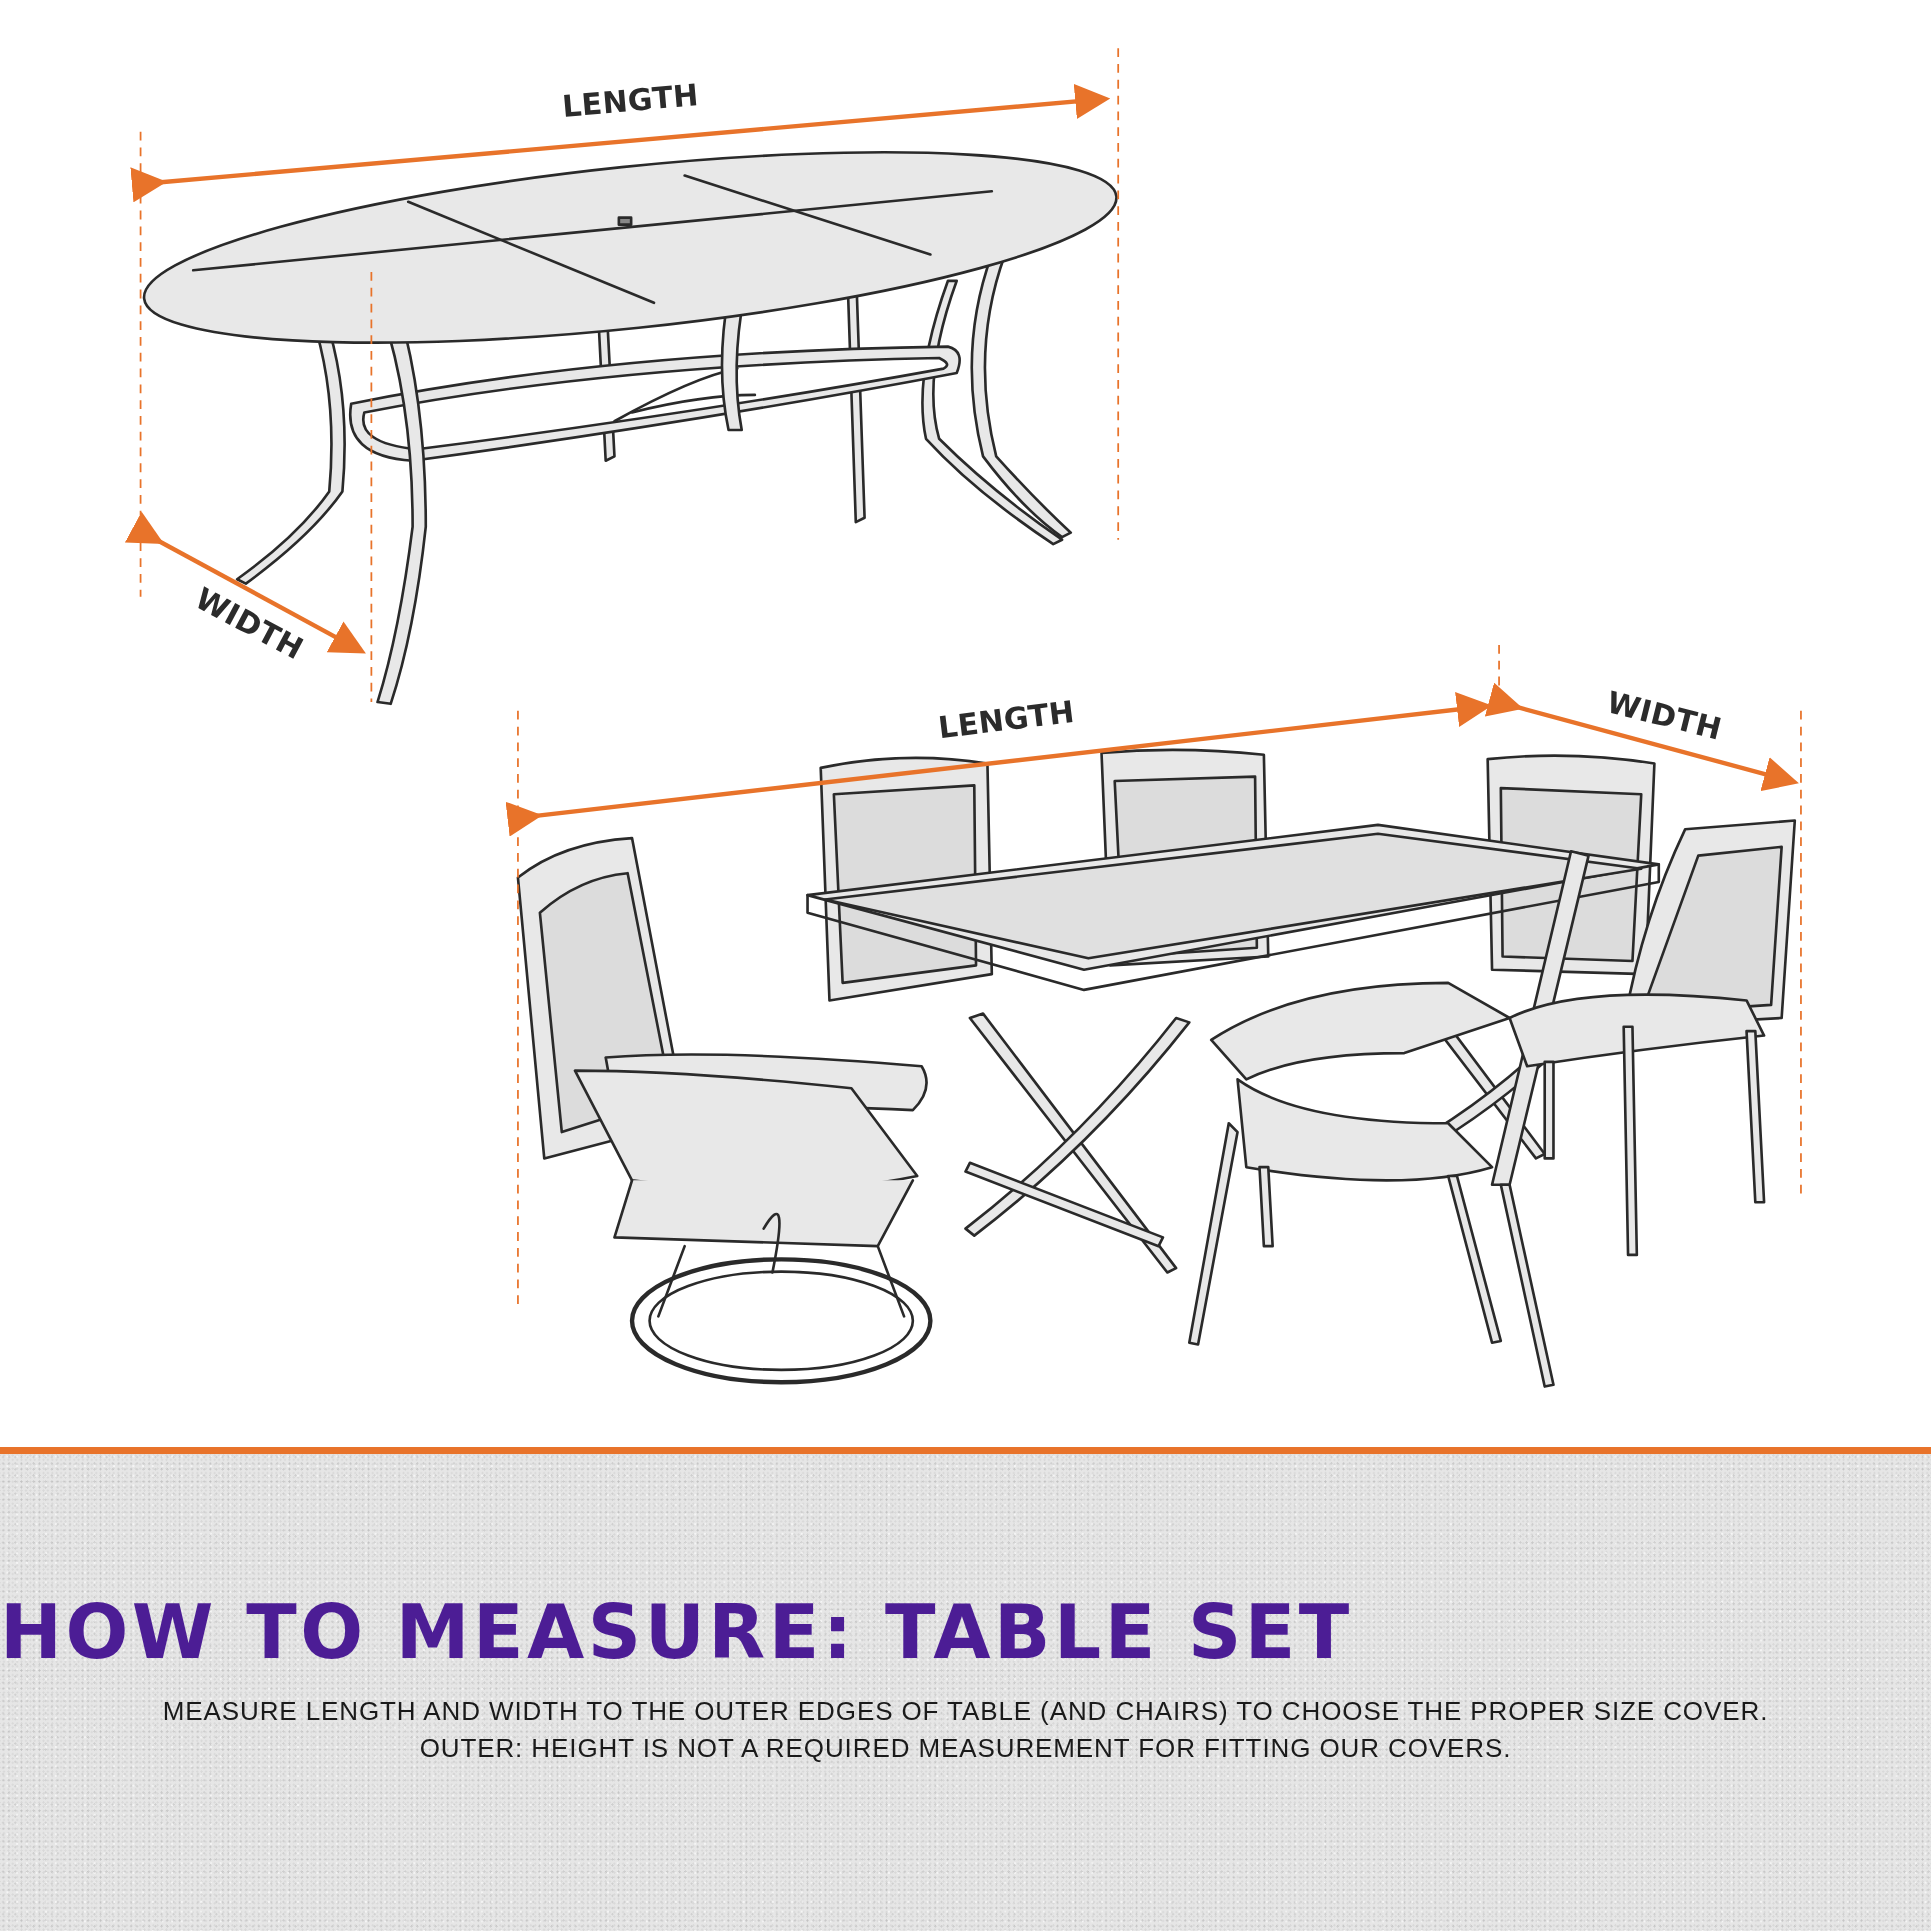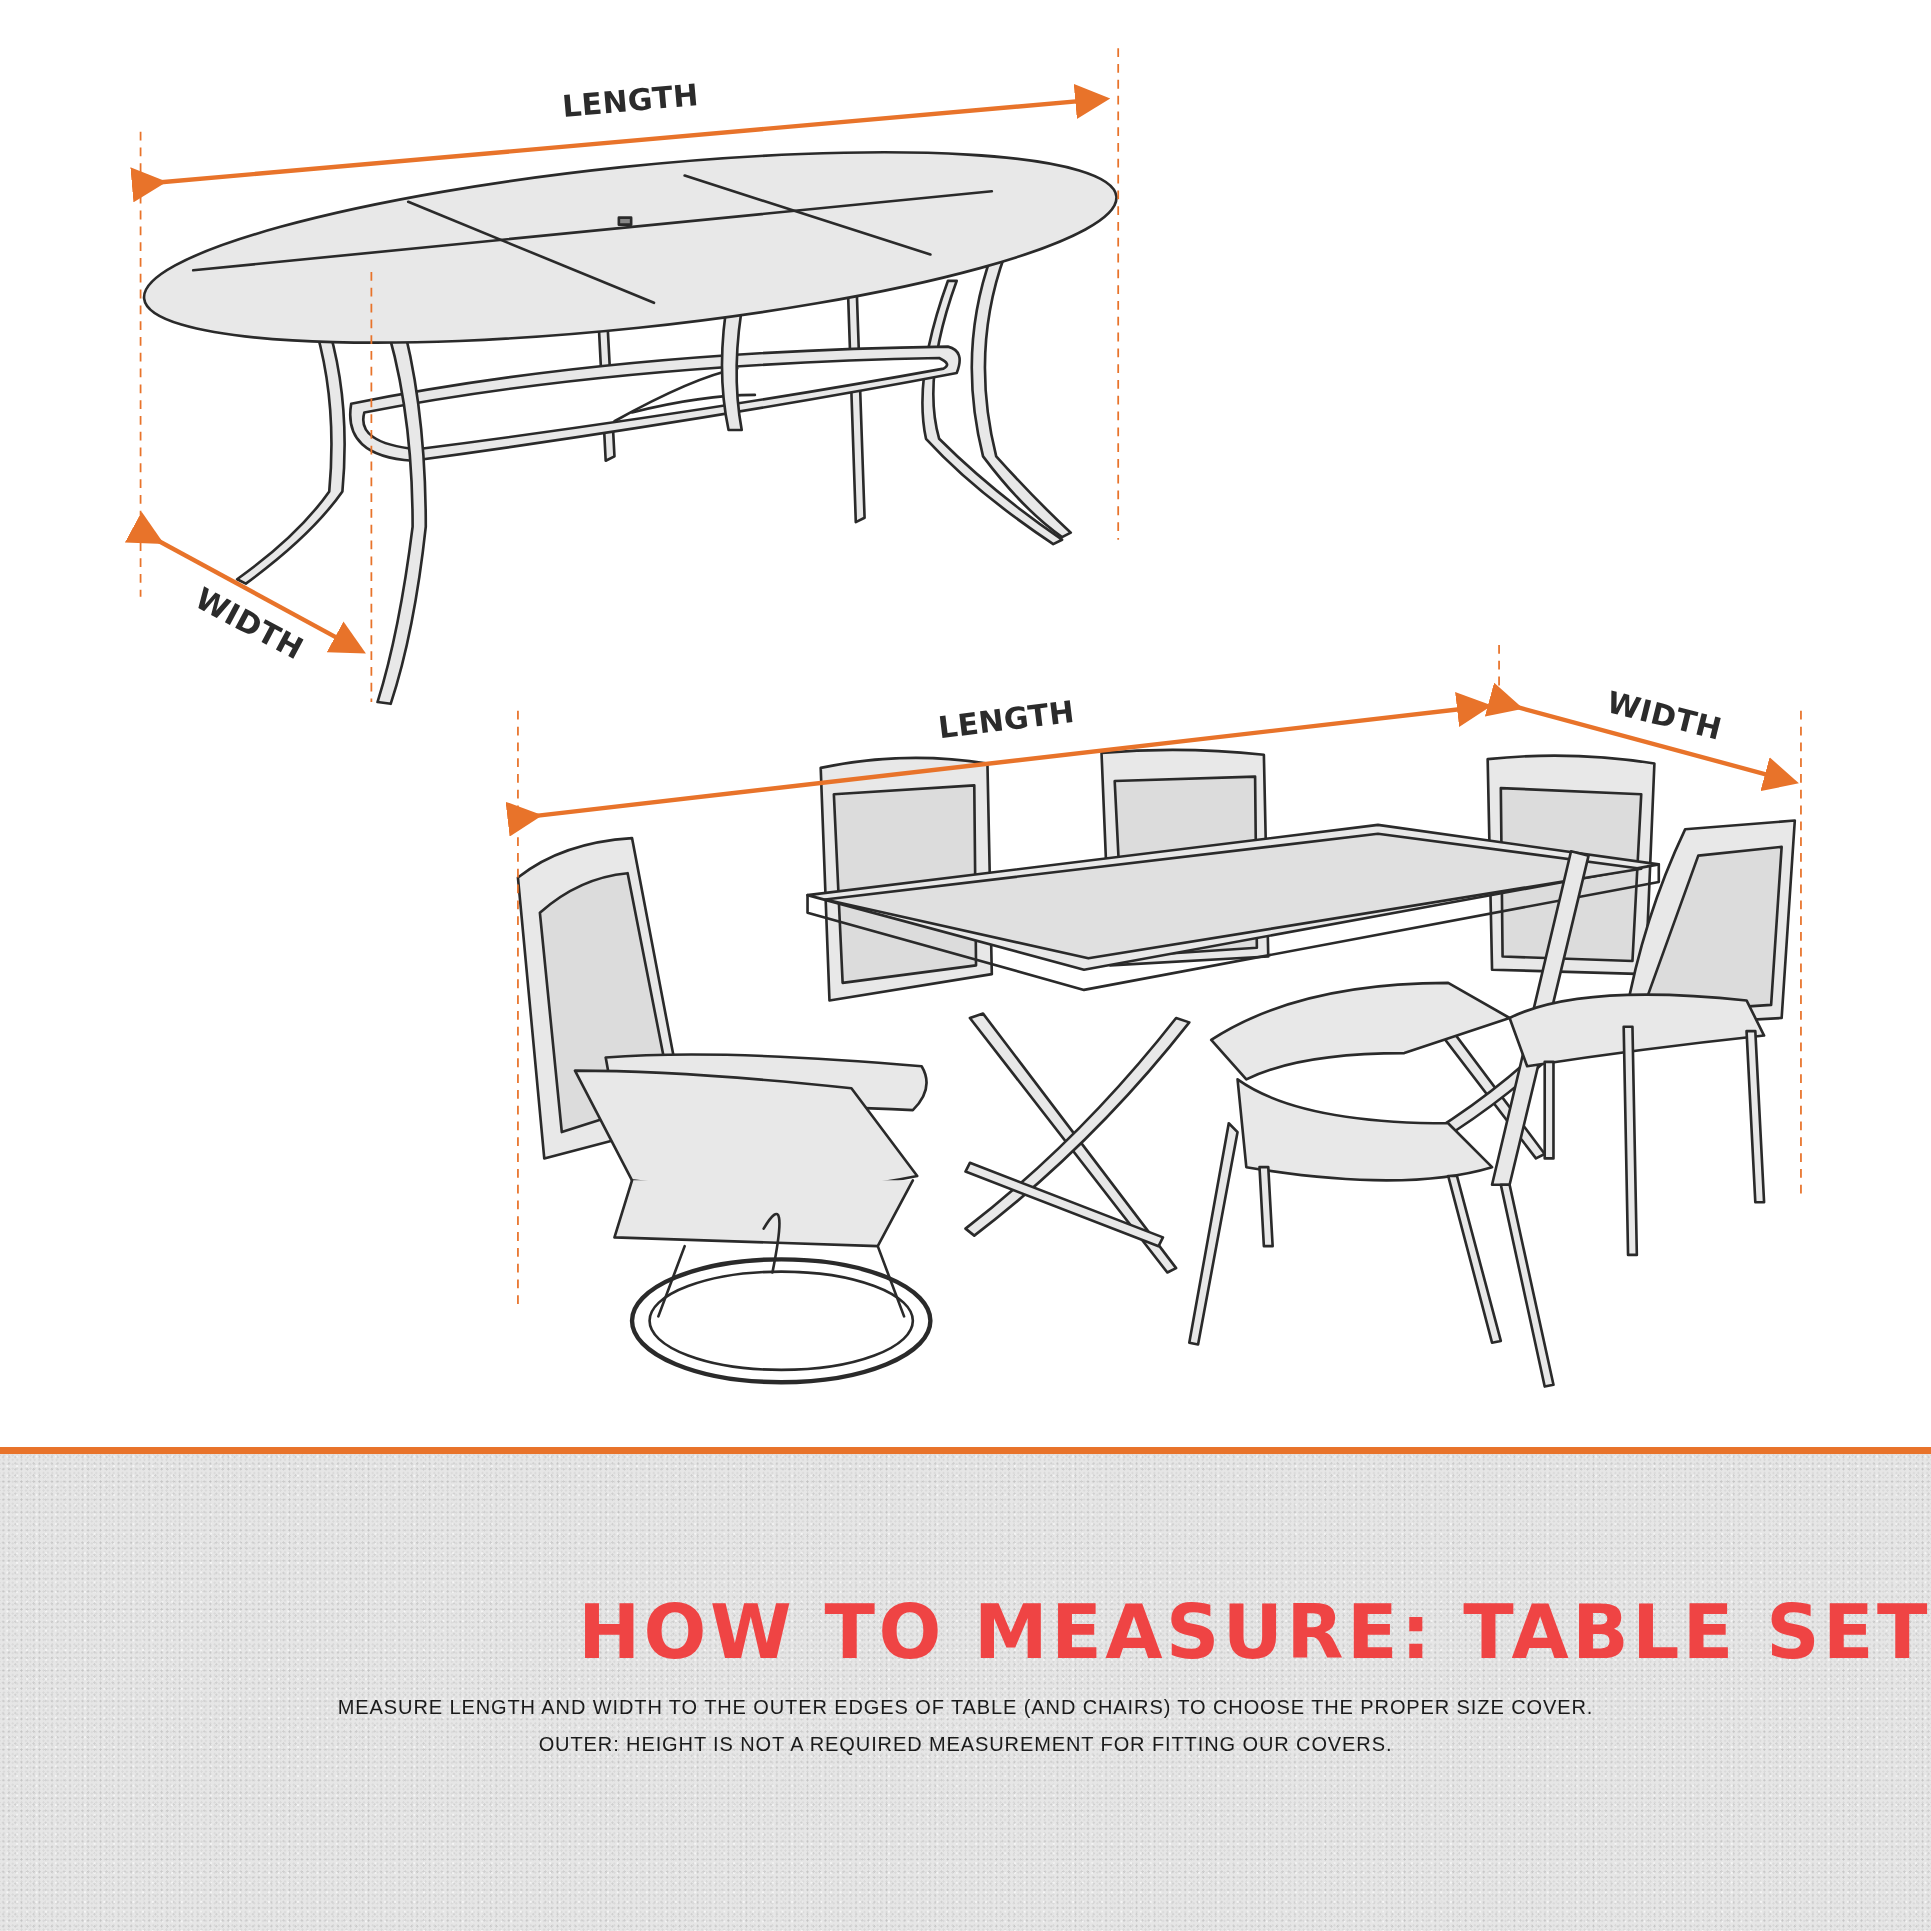--- a/index.html
+++ b/index.html
@@ -10,22 +10,22 @@
   .footer { position:absolute; left:0; top:1448px; width:1931px; height:483px;
     background-color:#e6e6e6;
     background-image:
       radial-gradient(rgba(0,0,0,0.10) 0.9px, transparent 1.2px),
       radial-gradient(rgba(255,255,255,0.6) 0.9px, transparent 1.3px),
       radial-gradient(rgba(0,0,0,0.06) 0.9px, transparent 1.1px);
     background-size:6.1px 6.1px, 9.7px 9.7px, 4.4px 4.4px;
     background-position:0 0, 2.6px 3.5px, 1.8px 0.9px;
   }
   .footer-rule { position:absolute; left:0; top:1447px; width:1931px; height:8.8px; }
-  .footer-title { position:absolute; left:0; top:1589px; width:1931px; text-align:right; font-family:"DejaVu Sans", sans-serif; font-weight:bold; font-size:74px; letter-spacing:3.5px; color:#ef4444; }
-  .footer-line { position:absolute; left:0; width:1931px; text-align:center; font-family:"Liberation Sans", sans-serif; font-size:20px; color:#1a1a1a; letter-spacing:0.9px; }
+  .footer-title { position:absolute; left:0; top:1589px; width:1931px; text-align:left; font-family:"DejaVu Sans", sans-serif; font-weight:bold; font-size:74px; letter-spacing:3.5px; color:#4c1d95; }
+  .footer-line { position:absolute; left:0; width:1931px; text-align:center; font-family:"Liberation Sans", sans-serif; font-size:26px; color:#1a1a1a; letter-spacing:0.9px; }
   .footer-line.l1 { top:1696px; }
   .footer-line.l2 { top:1733px; }
 </style>
 </head>
 <body>
 
 <div class="canvas">
 
   <svg class="diagram" width="1931" height="1448" viewBox="0 0 2200 1650">
     <defs>

